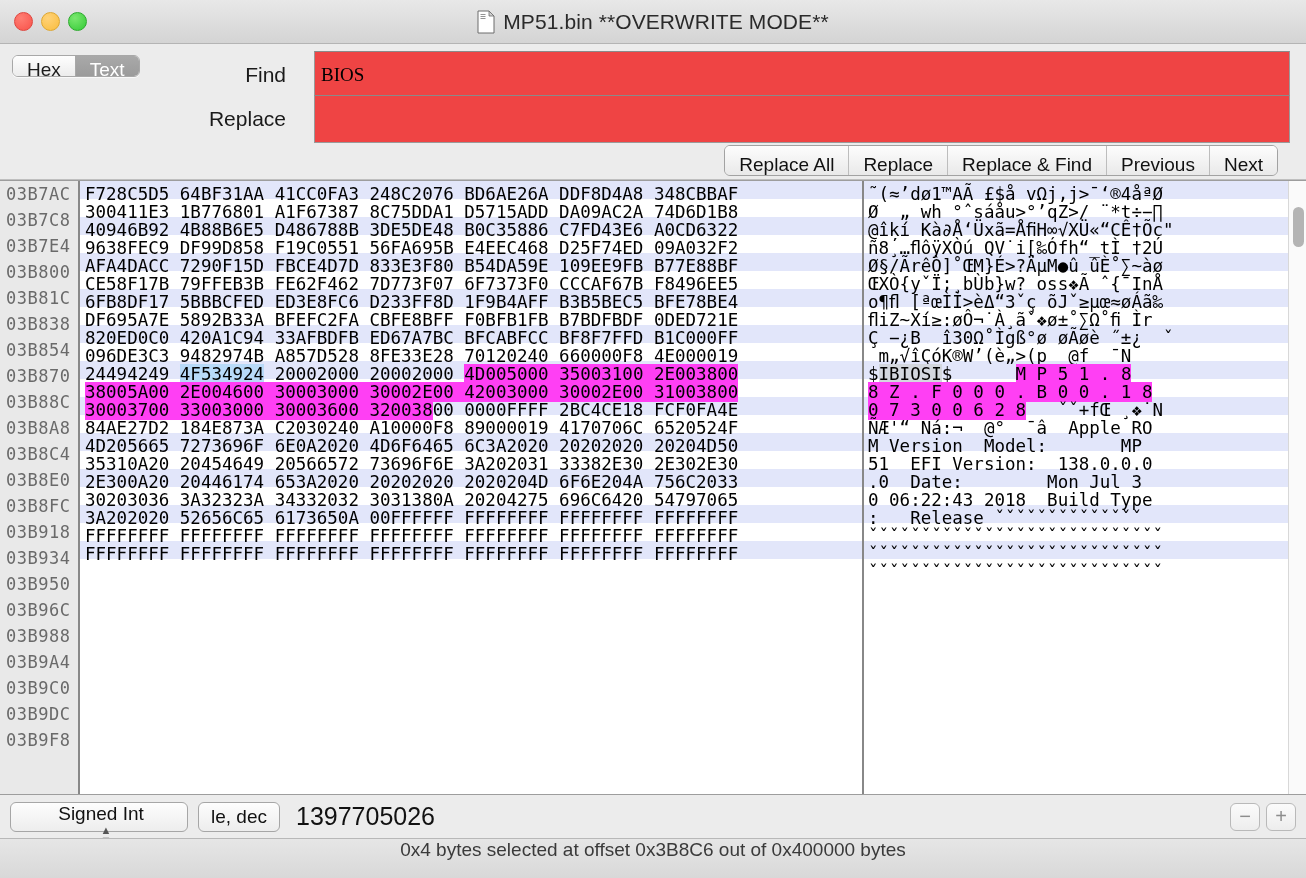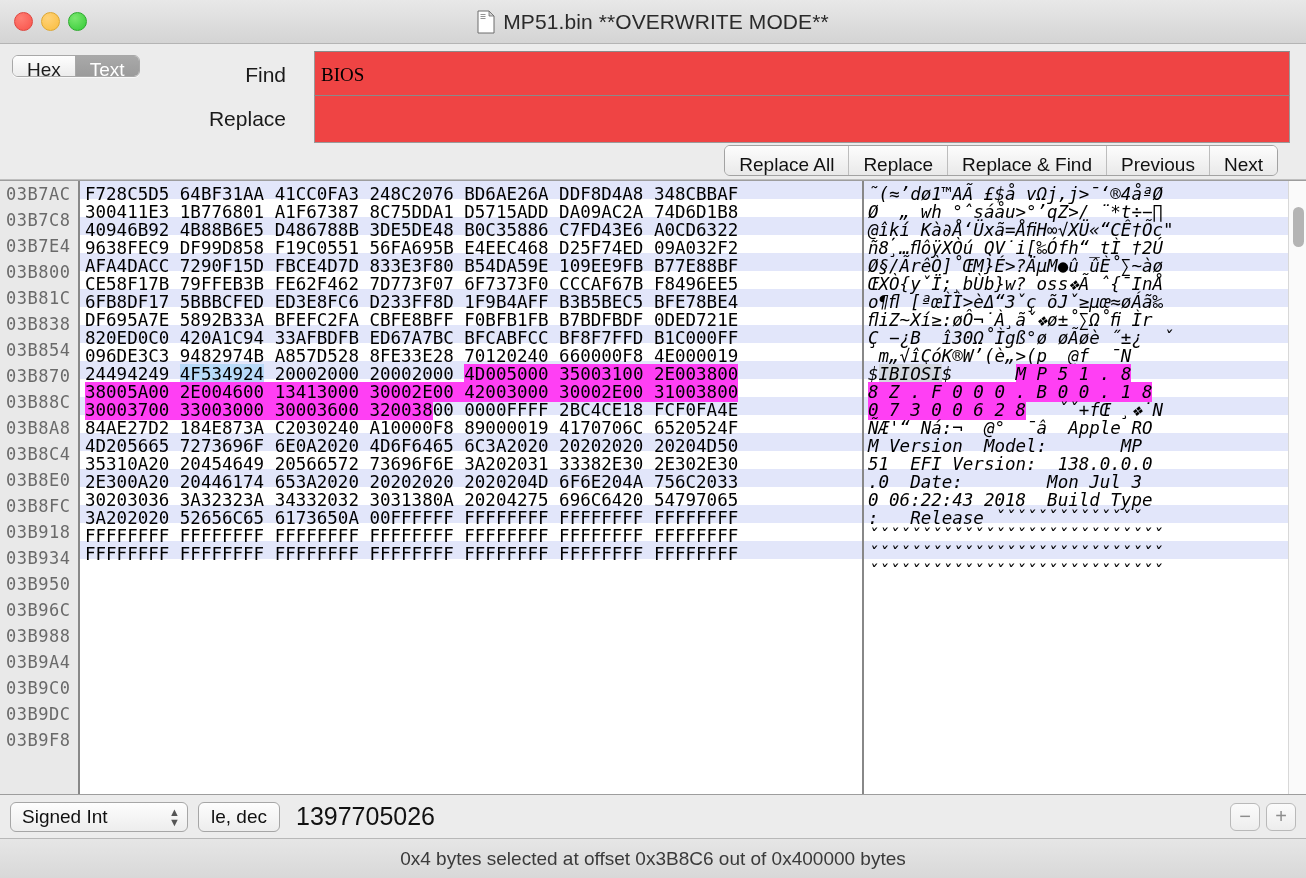--- a/index.html
+++ b/index.html
@@ -144,21 +144,21 @@
     font-size: 17.5px;
     color: #000;
     white-space: pre;
     padding-left: 5px;
   }
   .hline.alt, .tline.alt { background: #e2e6fa; }
   .hline span, .tline span { display: inline; }
   .sel { background: #b8daf8; }
   .mag { background: #ff3ff4; }
   .gsel { background: #d3d7de; }
-  .tline { letter-spacing: 0px; padding-left: 4px; font-style: italic; }
+  .tline { letter-spacing: 0px; padding-left: 4px; }
 
   
   .vscroll {
     flex: 0 0 18px;
     background: #fafafa;
     border-left: 1px solid #d8d8d8;
     position: relative;
   }
   .vthumb {
     position: absolute; left: 4px; width: 11px;
@@ -174,21 +174,21 @@
     display: flex; align-items: center;
     padding: 0 10px;
     gap: 10px;
   }
   .popup {
     height: 30px; min-width: 178px;
     border: 1px solid #a6a6a6; border-radius: 6px;
     background: linear-gradient(to bottom,#fdfdfd,#ededed);
     display: flex; align-items: center; justify-content: space-between;
     padding: 0 7px 0 11px;
-    font-size: 19px; color: #111; cursor: pointer;
+    font-size: 19px; color: #111; cursor: pointer; flex-direction: column;
   }
   .popup .arrows { font-size: 11px; line-height: 10px; color: #555; display:flex; flex-direction:column; margin-left:10px;}
   .pillbtn {
     height: 30px;
     border: 1px solid #a6a6a6; border-radius: 6px;
     background: linear-gradient(to bottom,#fdfdfd,#ededed);
     display: flex; align-items: center; padding: 0 12px;
     font-size: 19px; color: #111; cursor: pointer;
   }
   .ivalue { font-size: 25px; color: #111; margin-left: 6px; }
@@ -198,21 +198,21 @@
     background: linear-gradient(to bottom,#fbfbfb,#ededed);
     color: #8d8d8d; font-size: 20px; line-height: 25px; text-align: center;
     cursor: pointer;
   }
 
   
   .statusbar {
     flex: 0 0 40px;
     background: linear-gradient(to bottom,#e6e6e6,#d8d8d8);
     border-top: 1px solid #b8b8b8;
-    display: flex; align-items: center; justify-content: center;
+    display: flex; justify-content: center;
     font-size: 19px; color: #3a3a3a;
   }
 </style>
 </head>
 <body>
 
 <div id="app">
 
   <div class="titlebar">
     <div class="traffic">
@@ -293,21 +293,21 @@
         <div class="hline"><span>300411E3 1B776801 A1F67387 8C75DDA1 D5715ADD DA09AC2A 74D6D1B8</span></div>
         <div class="hline alt"><span>40946B92 4B88B6E5 D486788B 3DE5DE48 B0C35886 C7FD43E6 A0CD6322</span></div>
         <div class="hline"><span>9638FEC9 DF99D858 F19C0551 56FA695B E4EEC468 D25F74ED 09A032F2</span></div>
         <div class="hline alt"><span>AFA4DACC 7290F15D FBCE4D7D 833E3F80 B54DA59E 109EE9FB B77E88BF</span></div>
         <div class="hline"><span>CE58F17B 79FFEB3B FE62F462 7D773F07 6F7373F0 CCCAF67B F8496EE5</span></div>
         <div class="hline alt"><span>6FB8DF17 5BBBCFED ED3E8FC6 D233FF8D 1F9B4AFF B3B5BEC5 BFE78BE4</span></div>
         <div class="hline"><span>DF695A7E 5892B33A BFEFC2FA CBFE8BFF F0BFB1FB B7BDFBDF 0DED721E</span></div>
         <div class="hline alt"><span>820ED0C0 420A1C94 33AFBDFB ED67A7BC BFCABFCC BF8F7FFD B1C000FF</span></div>
         <div class="hline"><span>096DE3C3 9482974B A857D528 8FE33E28 70120240 660000F8 4E000019</span></div>
         <div class="hline alt"><span>24494249 </span><span class="sel">4F534924</span><span> 20002000 20002000 </span><span class="mag">4D005000 35003100 2E003800</span></div>
-        <div class="hline"><span class="mag">38005A00 2E004600 13413000 30002E00 42003000 30002E00 31003800</span></div>
+        <div class="hline"><span class="mag">38005A00 2E004600 30003000 30002E00 42003000 30002E00 31003800</span></div>
         <div class="hline alt"><span class="mag">30003700 33003000 30003600 320038</span><span>00 0000FFFF 2BC4CE18 FCF0FA4E</span></div>
         <div class="hline"><span>84AE27D2 184E873A C2030240 A10000F8 89000019 4170706C 6520524F</span></div>
         <div class="hline alt"><span>4D205665 7273696F 6E0A2020 4D6F6465 6C3A2020 20202020 20204D50</span></div>
         <div class="hline"><span>35310A20 20454649 20566572 73696F6E 3A202031 33382E30 2E302E30</span></div>
         <div class="hline alt"><span>2E300A20 20446174 653A2020 20202020 2020204D 6F6E204A 756C2033</span></div>
         <div class="hline"><span>30203036 3A32323A 34332032 3031380A 20204275 696C6420 54797065</span></div>
         <div class="hline alt"><span>3A202020 52656C65 6173650A 00FFFFFF FFFFFFFF FFFFFFFF FFFFFFFF</span></div>
         <div class="hline"><span>FFFFFFFF FFFFFFFF FFFFFFFF FFFFFFFF FFFFFFFF FFFFFFFF FFFFFFFF</span></div>
         <div class="hline alt"><span>FFFFFFFF FFFFFFFF FFFFFFFF FFFFFFFF FFFFFFFF FFFFFFFF FFFFFFFF</span></div>
         <div class="hline"><span></span></div>

